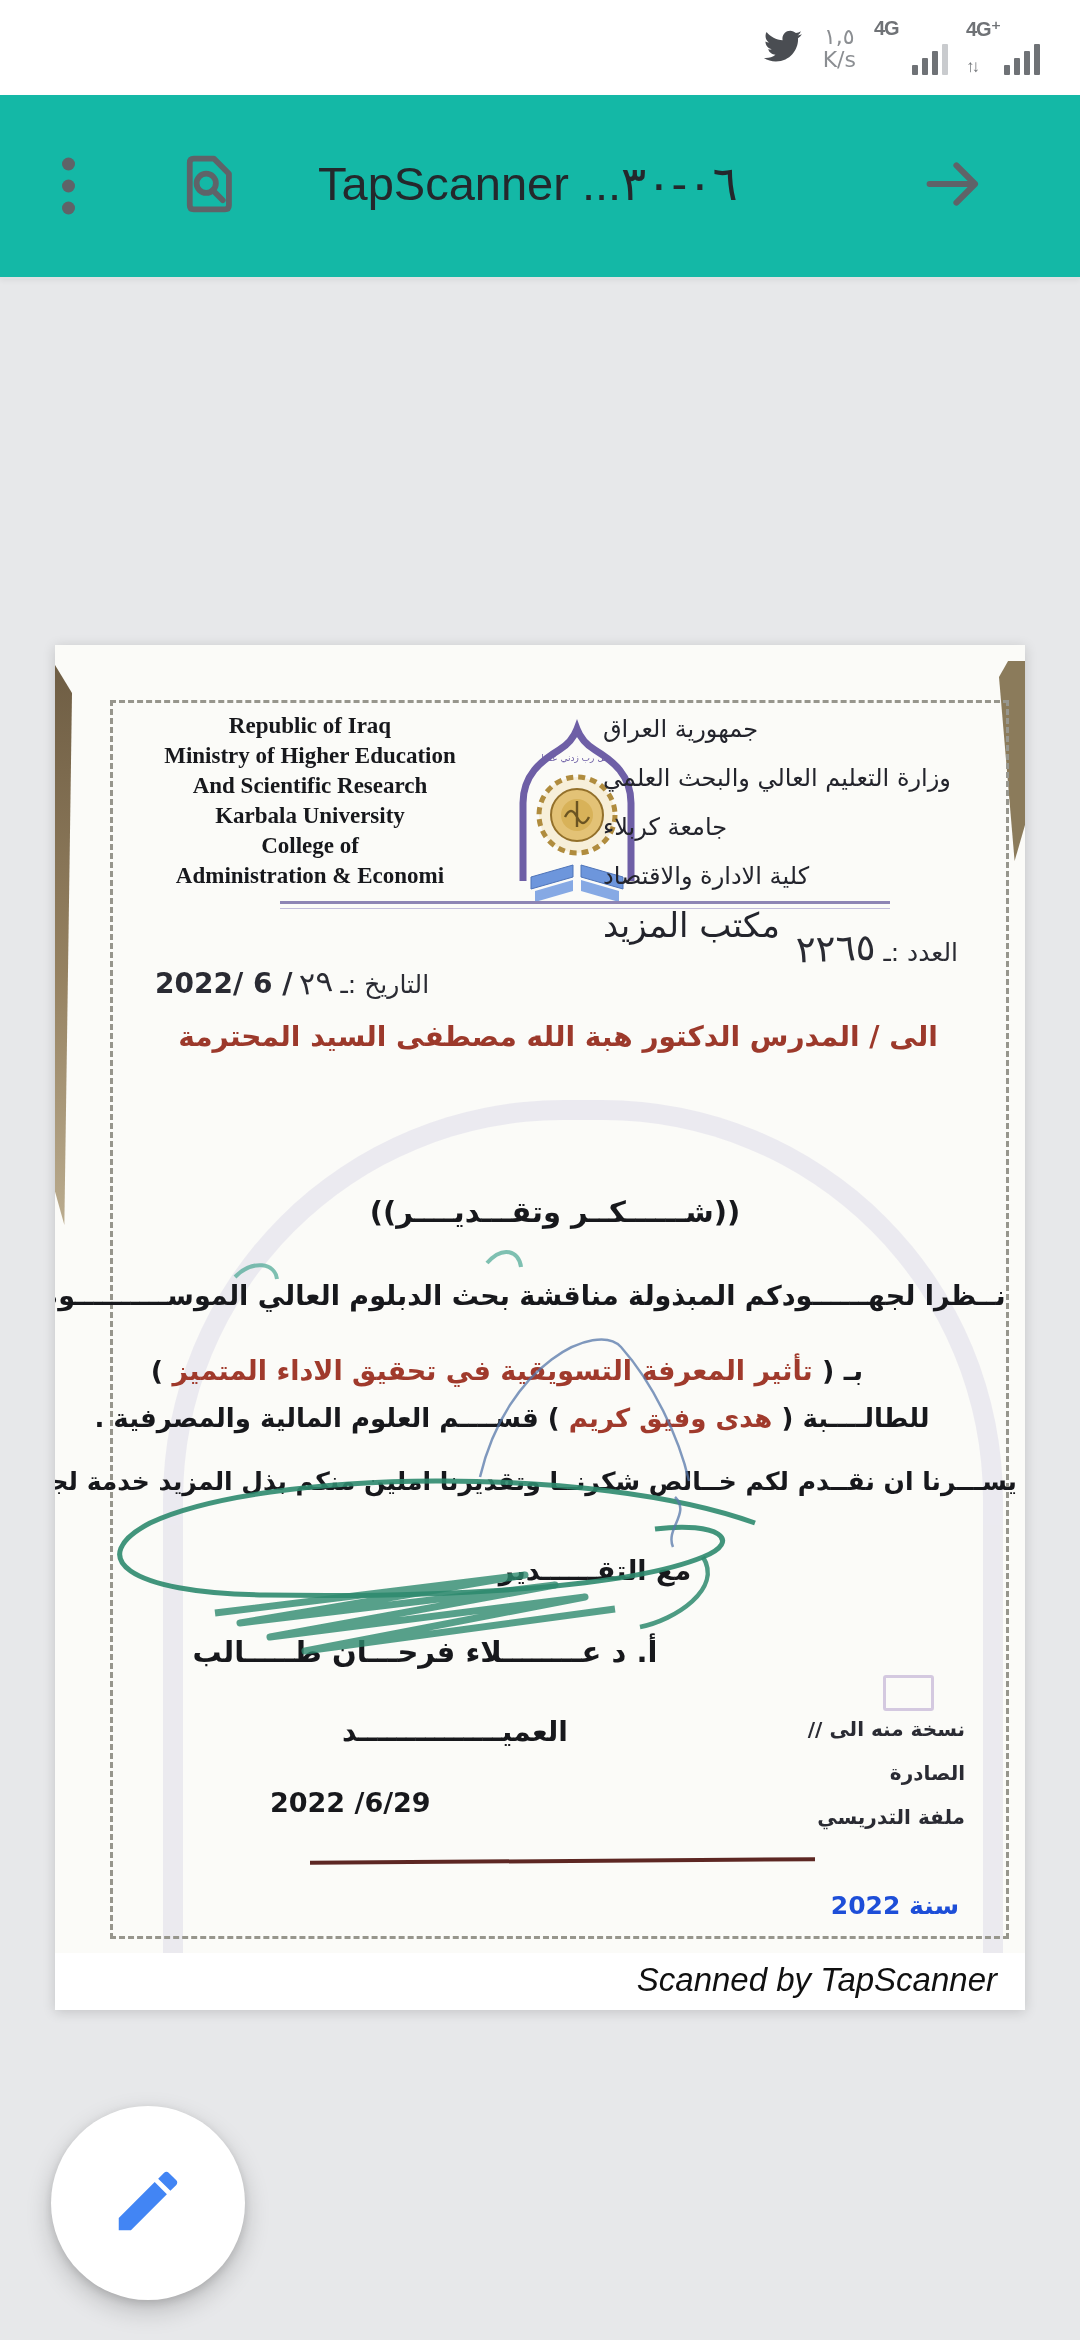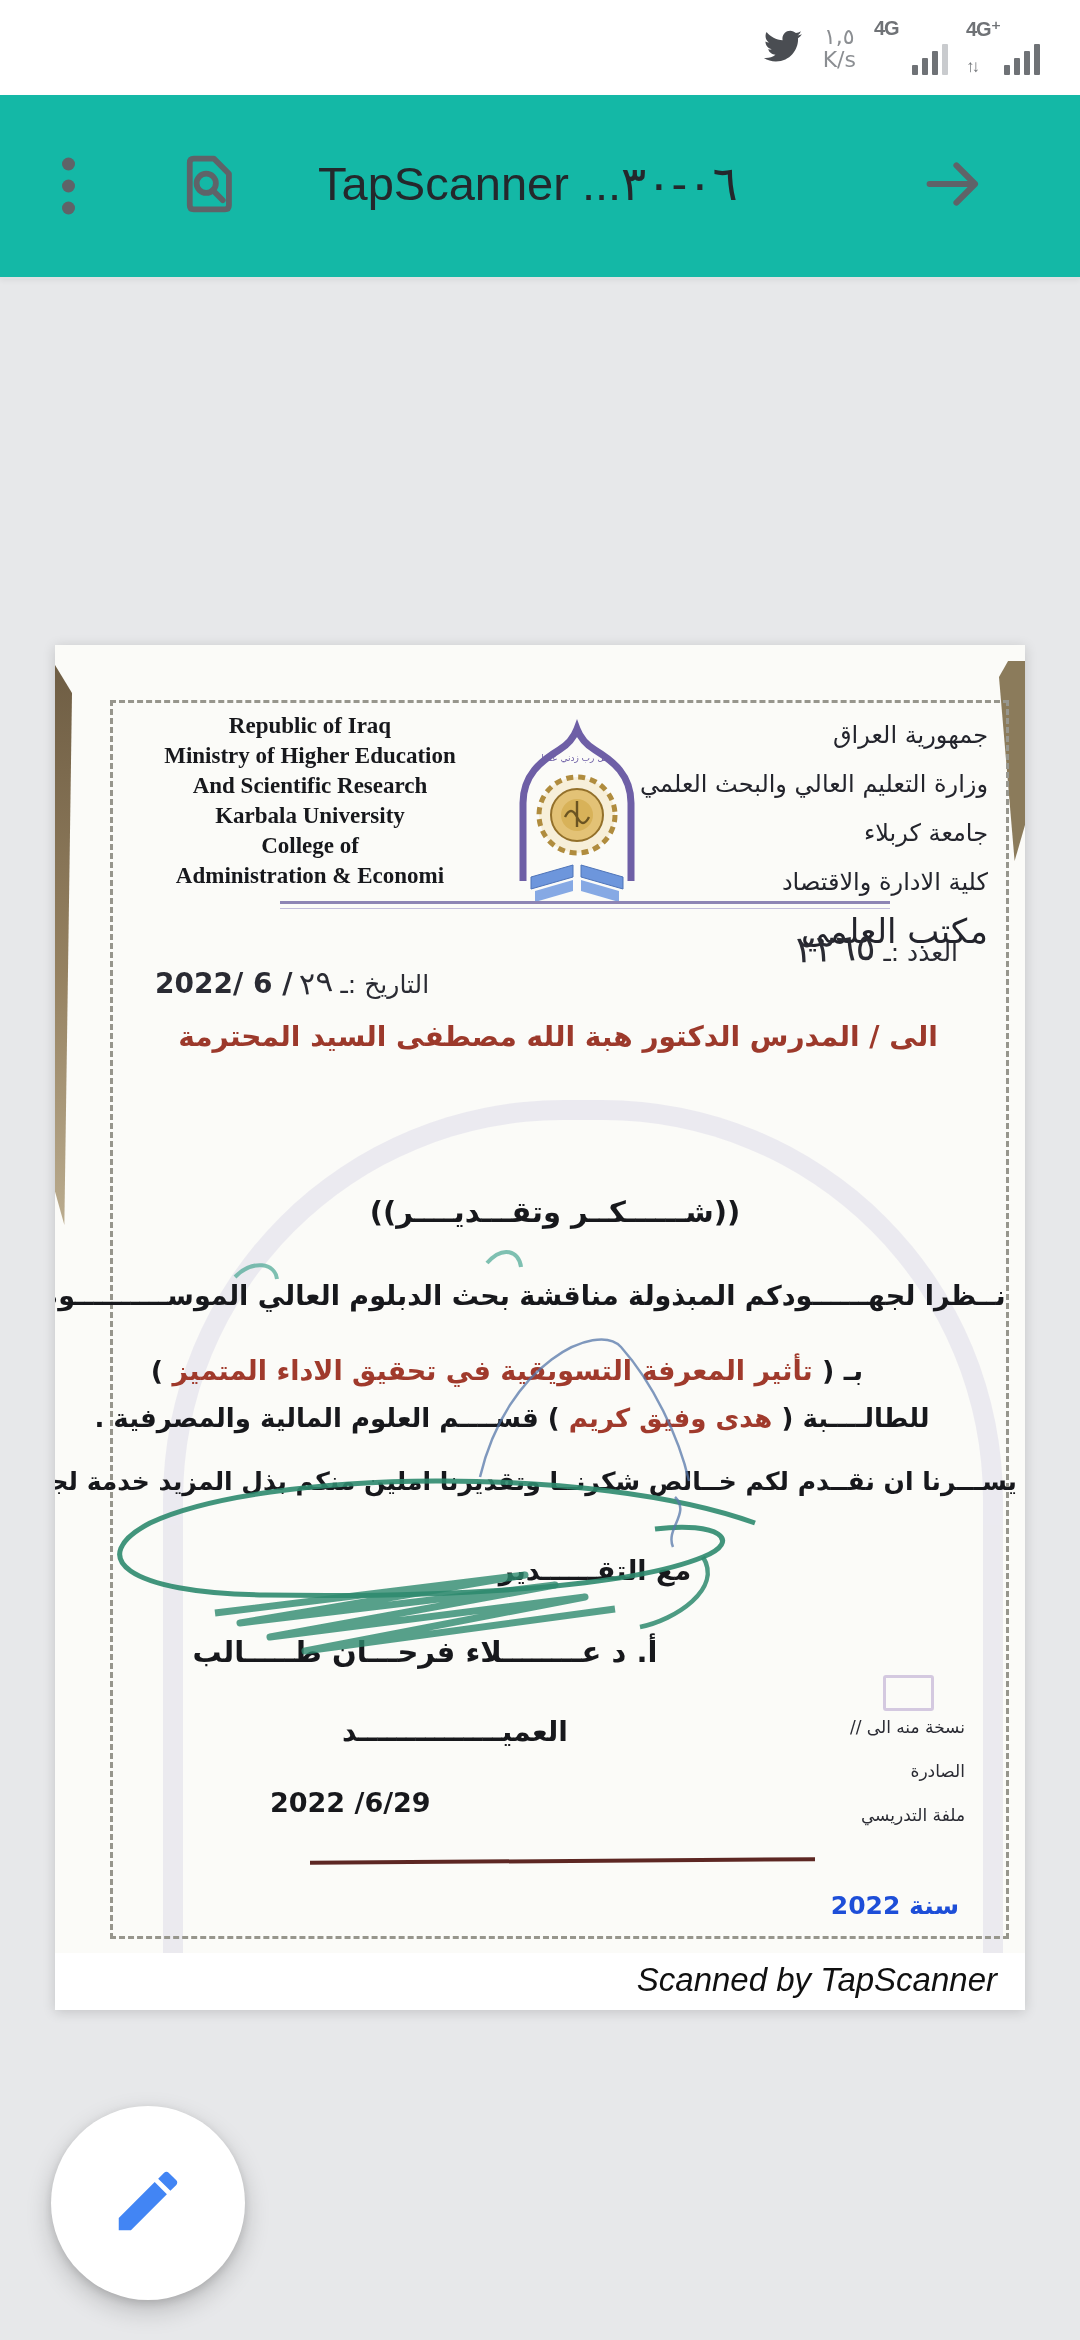--- a/index.html
+++ b/index.html
@@ -37,21 +37,21 @@
        box-shadow:0 2px 12px rgba(0,0,0,.16);overflow:hidden;}
   .edge-left{position:absolute;left:0;top:20px;width:17px;height:560px;
              background:linear-gradient(#5f4c30,#8a7450 55%,#b3a383);clip-path:polygon(0 0,100% 5%,55% 100%,0 94%);opacity:.9;}
   .edge-right{position:absolute;right:0;top:16px;width:26px;height:200px;background:#77643f;
               clip-path:polygon(35% 0,100% 0,100% 82%,60% 100%,0 8%);opacity:.85;}
   .inner-border{position:absolute;left:55px;top:55px;width:893px;height:1233px;border:3px dashed #97968d;}
   .watermark-arch{position:absolute;left:108px;top:455px;width:800px;height:835px;
                   border:20px solid rgba(158,148,198,.16);border-bottom:none;border-radius:400px 400px 0 0;}
   .hdr-en{position:absolute;left:40px;top:66px;width:430px;text-align:center;color:#17181c;
           font-family:"Liberation Serif","DejaVu Serif",serif;font-weight:700;font-size:23px;line-height:30px;}
-  .hdr-ar{position:absolute;left:548px;top:66px;width:385px;text-align:right;direction:rtl;color:#23242c;
+  .hdr-ar{position:absolute;left:548px;top:60px;width:385px;text-align:left;direction:rtl;color:#23242c;
           font-family:"DejaVu Sans",sans-serif;font-size:24px;line-height:49px;white-space:nowrap;}
   .hdr-ar .big{font-size:34px;}
   .logo{position:absolute;left:452px;top:74px;width:140px;height:185px;}
   .sep{position:absolute;left:225px;top:256px;width:610px;height:4px;border-top:3px solid #8d85b4;border-bottom:1px solid #c2bdda;}
 
   .num-line{position:absolute;right:67px;top:282px;direction:rtl;white-space:nowrap;color:#2a2b33;
             font-family:"DejaVu Sans",sans-serif;font-size:25px;}
   .num-line .hand{font-size:37px;display:inline-block;transform:rotate(-2deg);letter-spacing:5px;}
   .date-line{position:absolute;left:100px;top:320px;direction:rtl;white-space:nowrap;color:#2a2b33;
              font-family:"DejaVu Sans",sans-serif;font-size:25px;}
@@ -66,21 +66,21 @@
   .body1{left:-18px;top:635px;font-size:27px;}
   .thesis{left:-33px;top:710px;font-size:27px;}
   .student{left:-28px;top:758px;font-size:26px;}
   .red{color:#a03a2c;}
   .body2{left:-8px;top:822px;font-size:25px;letter-spacing:-0.2px;}
   .regards{left:55px;top:910px;font-size:27px;}
   .signer{left:-115px;top:990px;font-size:29px;}
   .dean{left:-85px;top:1070px;font-size:28px;}
   .sigdate{position:absolute;left:215px;top:1142px;direction:ltr;font-weight:700;font-size:27px;color:#17181c;
            font-family:"DejaVu Sans",sans-serif;}
-  .cc-item{position:absolute;right:60px;direction:rtl;white-space:nowrap;font-weight:400;font-size:17px;color:#2a2b33;
+  .cc-item{position:absolute;right:60px;direction:rtl;white-space:nowrap;font-weight:700;font-size:20px;color:#2a2b33;
            font-family:"DejaVu Sans",sans-serif;}
   .cc-0{top:1072px;} .cc-1{top:1116px;} .cc-2{top:1160px;}
   .stamp-frag{position:absolute;left:828px;top:1030px;width:45px;height:30px;border:3px solid rgba(140,110,180,.35);border-radius:3px;}
   .red-line{position:absolute;left:255px;top:1214px;width:505px;height:4px;background:#5d2723;transform:rotate(-0.4deg);}
   .year{position:absolute;right:66px;top:1246px;direction:rtl;white-space:nowrap;color:#1d4ed8;font-weight:700;
         font-size:25px;font-family:"DejaVu Sans",sans-serif;}
   .scan-strip{position:absolute;left:0;bottom:0;width:100%;height:57px;background:#fff;}
   .scan-text{position:absolute;right:28px;top:8px;font-style:italic;font-size:33px;color:#101010;
              font-family:"Liberation Sans",sans-serif;}
   .overlay-svg{position:absolute;left:0;top:0;width:970px;height:1365px;pointer-events:none;}
@@ -177,21 +177,21 @@
         <path d="M28 172 L66 161 L66 172 L28 183 Z" fill="#86a9e4"></path>
         <path d="M112 172 L74 161 L74 172 L112 183 Z" fill="#86a9e4"></path>
       </svg>
     </div>
 
     <div class="hdr-ar">
       <div>جمهورية العراق</div>
       <div>وزارة التعليم العالي والبحث العلمي</div>
       <div>جامعة كربلاء</div>
       <div>كلية الادارة والاقتصاد</div>
-      <div class="big">مكتب العلمي</div>
+      <div class="big">مكتب المزيد</div>
     </div>
 
     <div class="sep"></div>
 
     <div class="num-line">
       <span>العدد :ـ</span>
       <span class="hand">٢٢٦٥</span>
     </div>
     <div class="date-line">
       <span>التاريخ :ـ</span>

